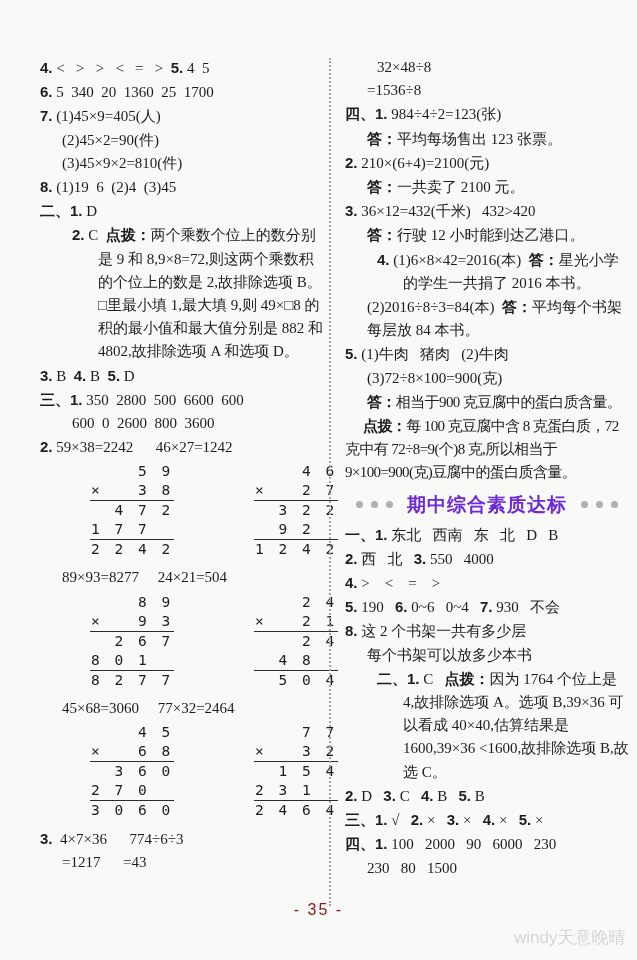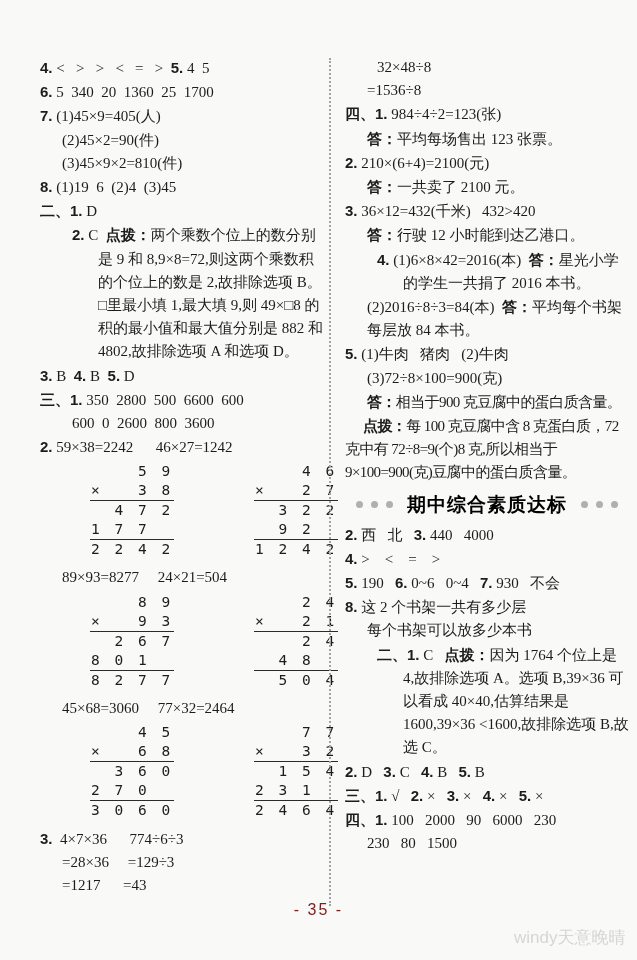--- a/index.html
+++ b/index.html
@@ -35,21 +35,21 @@
   .mblock{
     font-family:"DejaVu Sans Mono","Liberation Mono",monospace;
     font-size:14.5px;line-height:19px;white-space:pre;
     width:max-content;letter-spacing:3px;
   }
   .mrow{padding:0 1px;}
   .rule{border-bottom:1.5px solid #2b2b2b;}
   .head{display:flex;align-items:center;justify-content:center;margin:7px 0 5px;}
   .head-title{
     font-family:"Liberation Sans","DejaVu Sans",sans-serif;
-    font-weight:700;font-size:19px;color:#000000;margin:0 10px;letter-spacing:1px;
+    font-weight:700;font-size:19px;color:#6d28d9;margin:0 10px;letter-spacing:1px;
   }
   .dot{width:7px;height:7px;border-radius:50%;background:#b0b0b0;display:inline-block;margin:0 4px;}
   .pageno{
     position:absolute;left:0;top:901px;width:637px;text-align:center;
     font-family:"Liberation Sans","DejaVu Sans",sans-serif;
     font-size:16px;color:#7f1d1d;letter-spacing:2px;
   }
   .watermark{
     position:absolute;left:514px;top:926px;
     font-family:"Liberation Sans","DejaVu Sans",sans-serif;
@@ -81,21 +81,20 @@
       <div class="mpair">
         <div class="mblock"><div class="mrow">    8 9</div><div class="mrow rule">×   9 3</div><div class="mrow">  2 6 7</div><div class="mrow rule">8 0 1</div><div class="mrow">8 2 7 7</div></div>
         <div class="mblock"><div class="mrow">    2 4</div><div class="mrow rule">×   2 1</div><div class="mrow">    2 4</div><div class="mrow rule">  4 8</div><div class="mrow">  5 0 4</div></div>
       </div>
       <p class="ln ind"><span>45×68=3060     77×32=2464</span></p>
       <div class="mpair">
         <div class="mblock"><div class="mrow">    4 5</div><div class="mrow rule">×   6 8</div><div class="mrow">  3 6 0</div><div class="mrow rule">2 7 0</div><div class="mrow">3 0 6 0</div></div>
         <div class="mblock"><div class="mrow">    7 7</div><div class="mrow rule">×   3 2</div><div class="mrow">  1 5 4</div><div class="mrow rule">2 3 1</div><div class="mrow">2 4 6 4</div></div>
       </div>
       <p class="ln"><b>3.</b><span>  4×7×36      774÷6÷3</span></p>
-      <p class="ln ind"><span>=28×36     =129÷3</span></p>
       <p class="ln ind"><span>=1217      =43</span></p>
     </div>
   <div class="divider"></div>
   <div class="col col-right" id="colR">
       <p class="ln ind2"><span>32×48÷8</span></p>
       <p class="ln ind"><span>=1536÷8</span></p>
       <p class="ln"><b>四、1.</b><span> 984÷4÷2=123(张)</span></p>
       <p class="ln ind"><b>答：</b><span>平均每场售出 123 张票。</span></p>
       <p class="ln"><b>2.</b><span> 210×(6+4)=2100(元)</span></p>
       <p class="ln ind"><b>答：</b><span>一共卖了 2100 元。</span></p>
@@ -109,21 +108,22 @@
       <p class="ln find fit"><b>点拨：</b><span>每 100 克豆腐中含 8 克蛋白质，72 克中有 72÷8=9(个)8 克,所以相当于 9×100=900(克)豆腐中的蛋白质含量。</span></p>
       <div class="head">
         <span class="dot"></span>
         <span class="dot"></span>
         <span class="dot"></span>
         <span class="head-title">期中综合素质达标</span>
         <span class="dot"></span>
         <span class="dot"></span>
         <span class="dot"></span>
       </div>
-      <p class="ln"><b>2.</b><span> 西   北   </span><b>3.</b><span> 440   4000</span></p>
+      <p class="ln"><b>一、1.</b><span> 东北   西南   东   北   D   B</span></p>
+      <p class="ln"><b>2.</b><span> 西   北   </span><b>3.</b><span> 550   4000</span></p>
       <p class="ln"><b>4.</b><span> &gt;    &lt;    =    &gt;</span></p>
       <p class="ln"><b>5.</b><span> 190   </span><b>6.</b><span> 0~6   0~4   </span><b>7.</b><span> 930   不会</span></p>
       <p class="ln"><b>8.</b><span> 这 2 个书架一共有多少层</span></p>
       <p class="ln ind"><span>每个书架可以放多少本书</span></p>
       <p class="ln para"><b>二、1.</b><span> C   </span><b>点拨：</b><span>因为 1764 个位上是 4,故排除选项 A。选项 B,39×36 可以看成 40×40,估算结果是 1600,39×36 &lt;1600,故排除选项 B,故选 C。</span></p>
       <p class="ln"><b>2.</b><span> D   </span><b>3.</b><span> C   </span><b>4.</b><span> B   </span><b>5.</b><span> B</span></p>
       <p class="ln"><b>三、1.</b><span> √   </span><b>2.</b><span> ×   </span><b>3.</b><span> ×   </span><b>4.</b><span> ×   </span><b>5.</b><span> ×</span></p>
       <p class="ln"><b>四、1.</b><span> 100   2000   90   6000   230</span></p>
       <p class="ln ind"><span>230   80   1500</span></p>
     </div>

